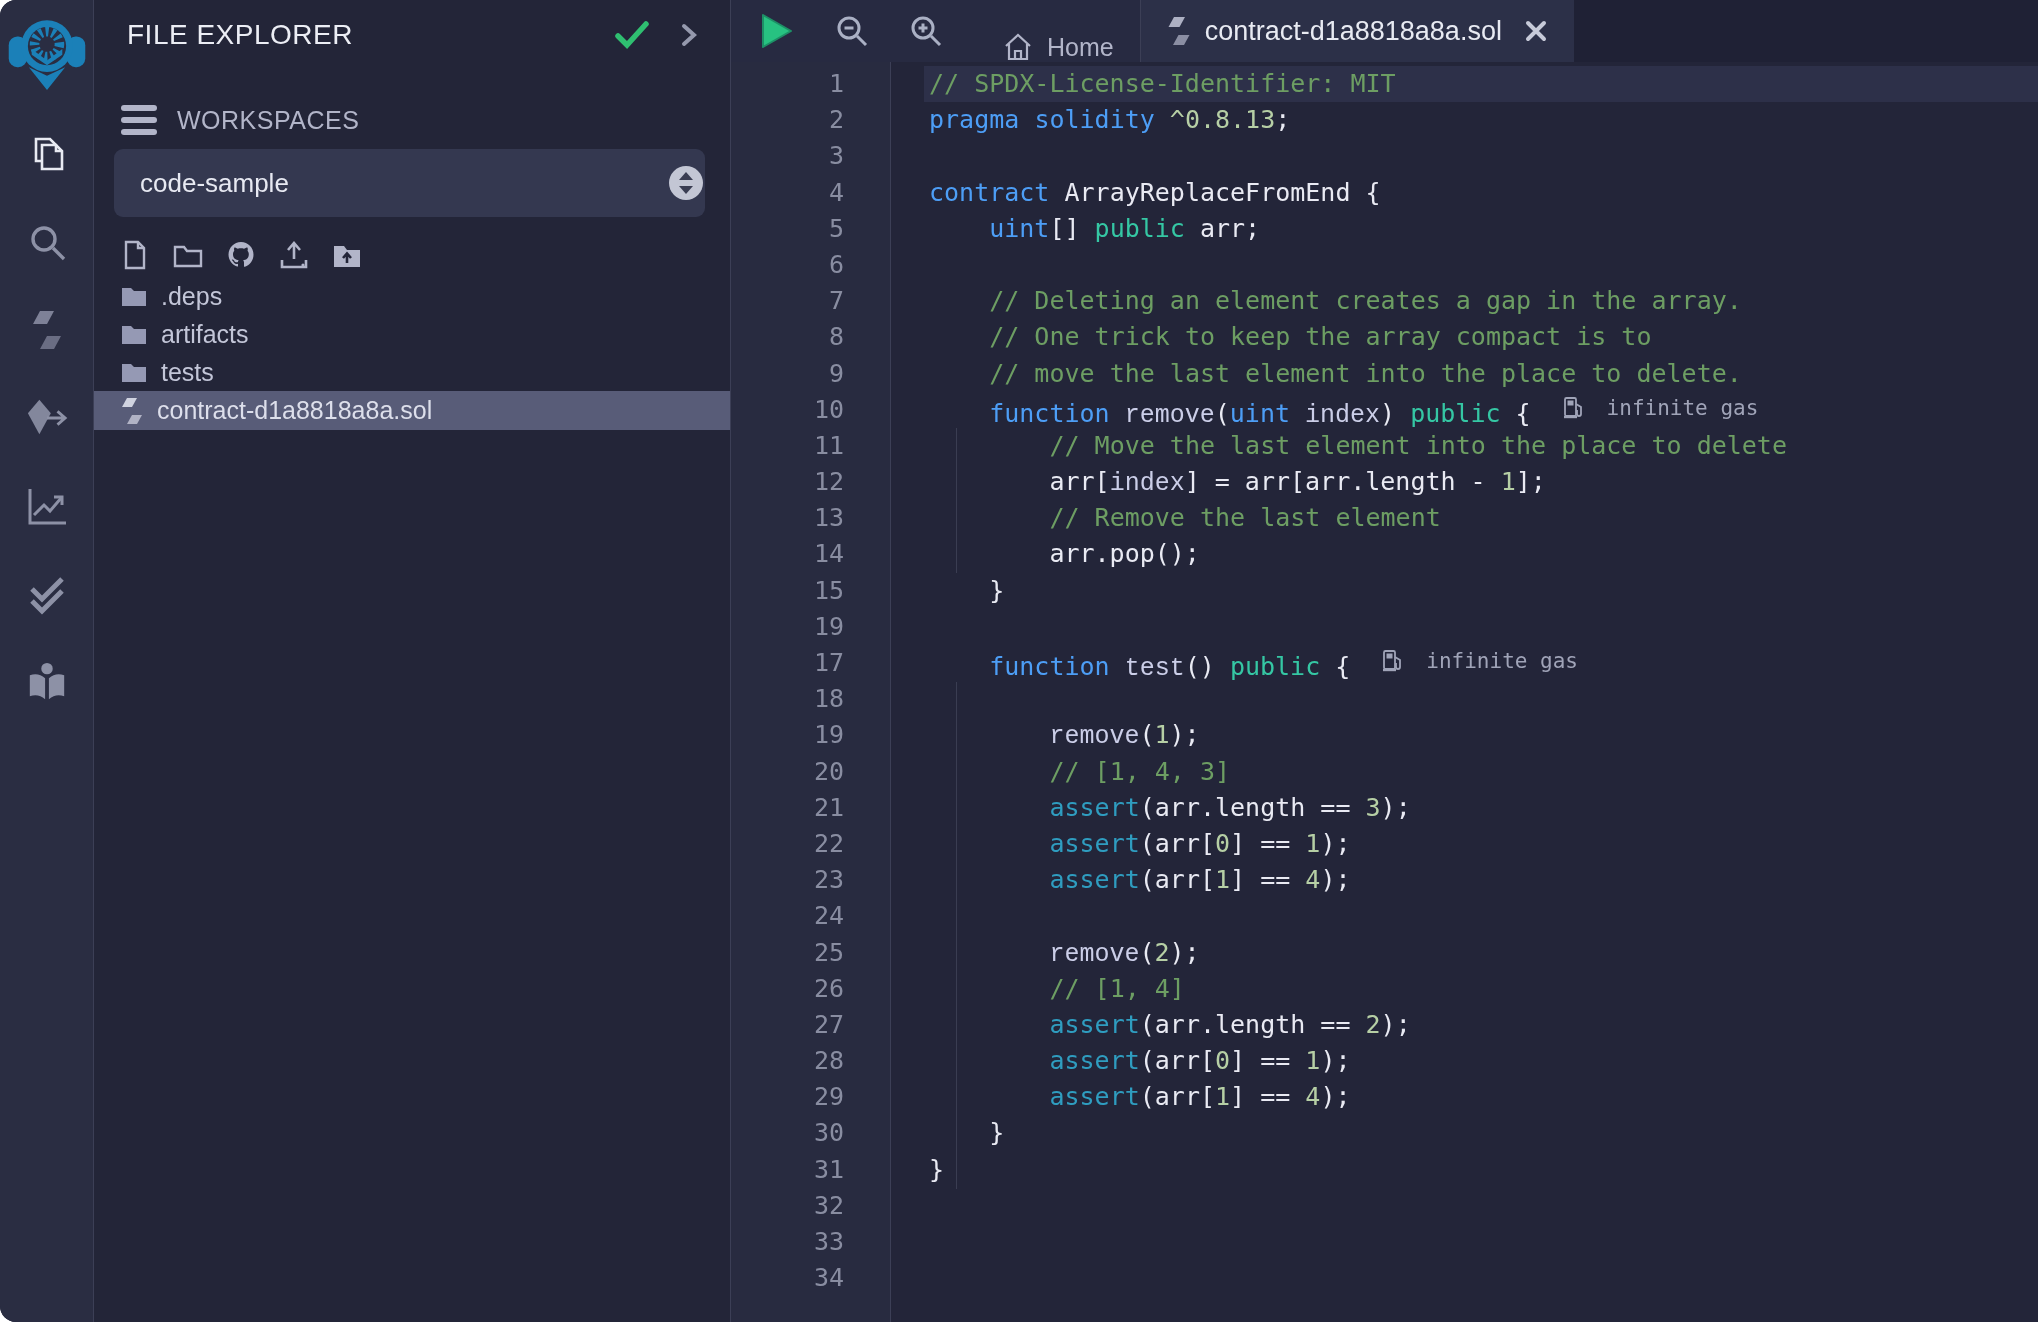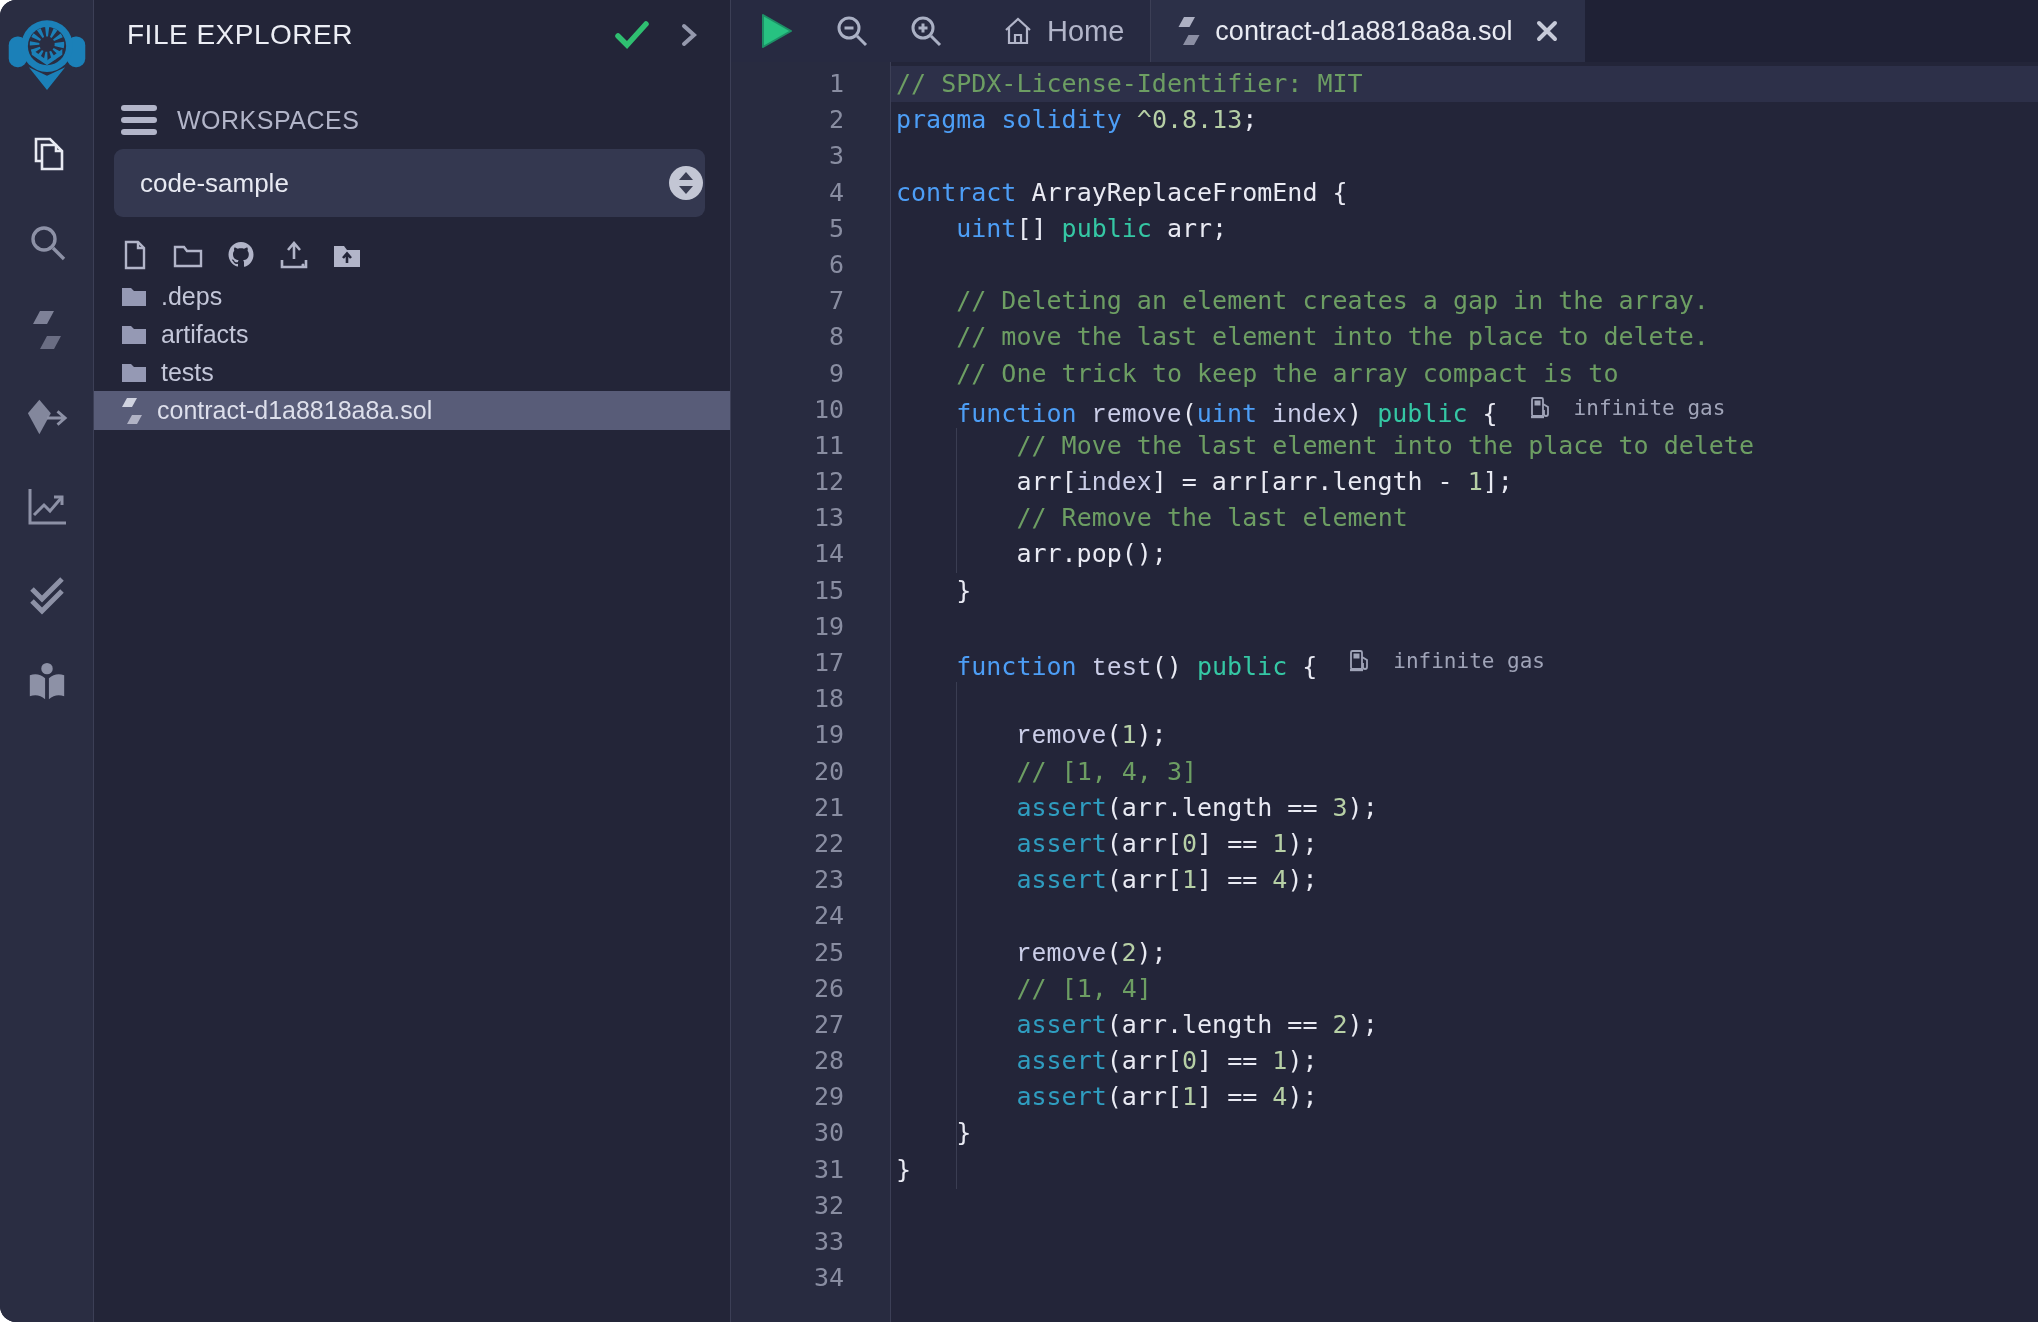--- a/index.html
+++ b/index.html
@@ -50,33 +50,33 @@
 
   
   .editor { flex:1; display:flex; flex-direction:column; min-width:0; }
   .tabbar { height:62px; background:var(--tabbar_bg); display:flex; align-items:stretch; flex-shrink:0; }
   .toolbar { background:var(--toolbar_bg); display:flex; align-items:center; gap:40px; padding:0 34px 0 28px; }
   .tb-btn { cursor:pointer; display:flex; align-items:center; }
   .tb-btn svg { width:34px; height:34px; }
   .play svg { width:36px; height:38px; }
   .tab { display:flex; align-items:center; gap:14px; padding:0 26px; cursor:pointer; background:var(--toolbar_bg); }
   .tab .ticon { width:30px; height:30px; color:var(--text_muted); }
-  .tab.home { color:var(--text_muted); font-size:29px; }
+  .tab.home { color:var(--text_muted); font-size:25px;align-items:flex-end; }
   .tab.active { background:var(--tab_active_bg); border-left:1px solid var(--panel_border); color:var(--icon_active); font-size:27px; }
   .tab.active .sol { width:24px; height:30px; }
   .tab .close { width:24px; height:24px; color:#c7cad9; margin-left:8px; }
   .tab-fill { flex:1; background:var(--tabbar_bg); }
 
   .codearea { flex:1; display:flex; min-height:0; font-family:"DejaVu Sans Mono", monospace; }
   .gutter { width:160px; background:var(--gutter_bg); border-right:1px solid var(--panel_border);
             padding:4px 46px 0 0; text-align:right; flex-shrink:0; }
   .ln { height:36.2px; line-height:36.2px; font-size:25px; color:var(--linenum); }
   .codecol { flex:1; position:relative; padding-top:4px; background:var(--editor_bg); min-width:0; }
   .code-line { height:36.2px; line-height:36.2px; font-size:25px; white-space:pre; padding-left:5px;
-               color:var(--tok_d); cursor:text; }
+               color:var(--tok_d); cursor:text;margin-left:33px; }
   .code-line.active-line { background:var(--line_highlight); }
   .tok-k { color:var(--tok_k); } .tok-m { color:var(--tok_m); } .tok-a { color:var(--tok_a); }
   .tok-g { color:var(--tok_g); } .tok-n { color:var(--tok_n); } .tok-f { color:var(--tok_f);font-family:Liberation Mono, monospace; }
   .tok-d { color:var(--tok_d); }
   .gas-badge { display:inline-flex; align-items:center; gap:22px; margin-left:32px;
                color:var(--gas_color); font-size:21px; transform:translateY(-2px); }
   .gas-badge svg { width:22px; height:24px; }
   .indent-guide { position:absolute; width:1px; background:#3a3d52; left:65px; }
 </style>
 </head>
@@ -316,22 +316,22 @@
       <div class="codecol" id="codecol">
         <div class="indent-guide" style="top:366px; height:145px;"></div>
         <div class="indent-guide" style="top:620px; height:507px;"></div>
       <div class="code-line active-line"><span class="tok-g">// SPDX-License-Identifier: MIT</span></div>
           <div class="code-line"><span class="tok-k">pragma</span><span class="tok-d"> </span><span class="tok-k">solidity</span><span class="tok-d"> </span><span class="tok-n">^0.8.13</span><span class="tok-d">;</span></div>
           <div class="code-line"></div>
           <div class="code-line"><span class="tok-k">contract</span><span class="tok-d"> ArrayReplaceFromEnd {</span></div>
           <div class="code-line"><span class="tok-d">    </span><span class="tok-k">uint</span><span class="tok-d">[] </span><span class="tok-m">public</span><span class="tok-d"> arr;</span></div>
           <div class="code-line"></div>
           <div class="code-line"><span class="tok-d">    </span><span class="tok-g">// Deleting an element creates a gap in the array.</span></div>
+          <div class="code-line"><span class="tok-d">    </span><span class="tok-g">// One trick to keep the array compact is to</span></div>
           <div class="code-line"><span class="tok-d">    </span><span class="tok-g">// move the last element into the place to delete.</span></div>
-          <div class="code-line"><span class="tok-d">    </span><span class="tok-g">// One trick to keep the array compact is to</span></div>
           <div class="code-line"><span class="tok-d">    </span><span class="tok-k">function</span><span class="tok-d"> </span><span class="tok-f">remove</span><span class="tok-d">(</span><span class="tok-k">uint</span><span class="tok-d"> </span><span class="tok-f">index</span><span class="tok-d">) </span><span class="tok-m">public</span><span class="tok-d"> {</span><span class="gas-badge"><svg viewBox="0 0 22 24" fill="none" stroke="currentColor" stroke-width="1.8">
                 <rect x="2" y="2" width="11" height="18" rx="1.5"></rect>
                 <path d="M1 21 h13" stroke-width="2.4"></path>
                 <rect x="4.5" y="4.5" width="6" height="5" fill="currentColor" stroke="none"></rect>
                 <path d="M13 8 l5 3 v7 a2 2 0 0 1 -4 0 v-4"></path>
               </svg><span>infinite gas</span></span></div>
           <div class="code-line"><span class="tok-d">        </span><span class="tok-g">// Move the last element into the place to delete</span></div>
           <div class="code-line"><span class="tok-d">        arr[</span><span class="tok-f">index</span><span class="tok-d">] = arr[arr.length - </span><span class="tok-n">1</span><span class="tok-d">];</span></div>
           <div class="code-line"><span class="tok-d">        </span><span class="tok-g">// Remove the last element</span></div>
           <div class="code-line"><span class="tok-d">        arr.pop();</span></div>

